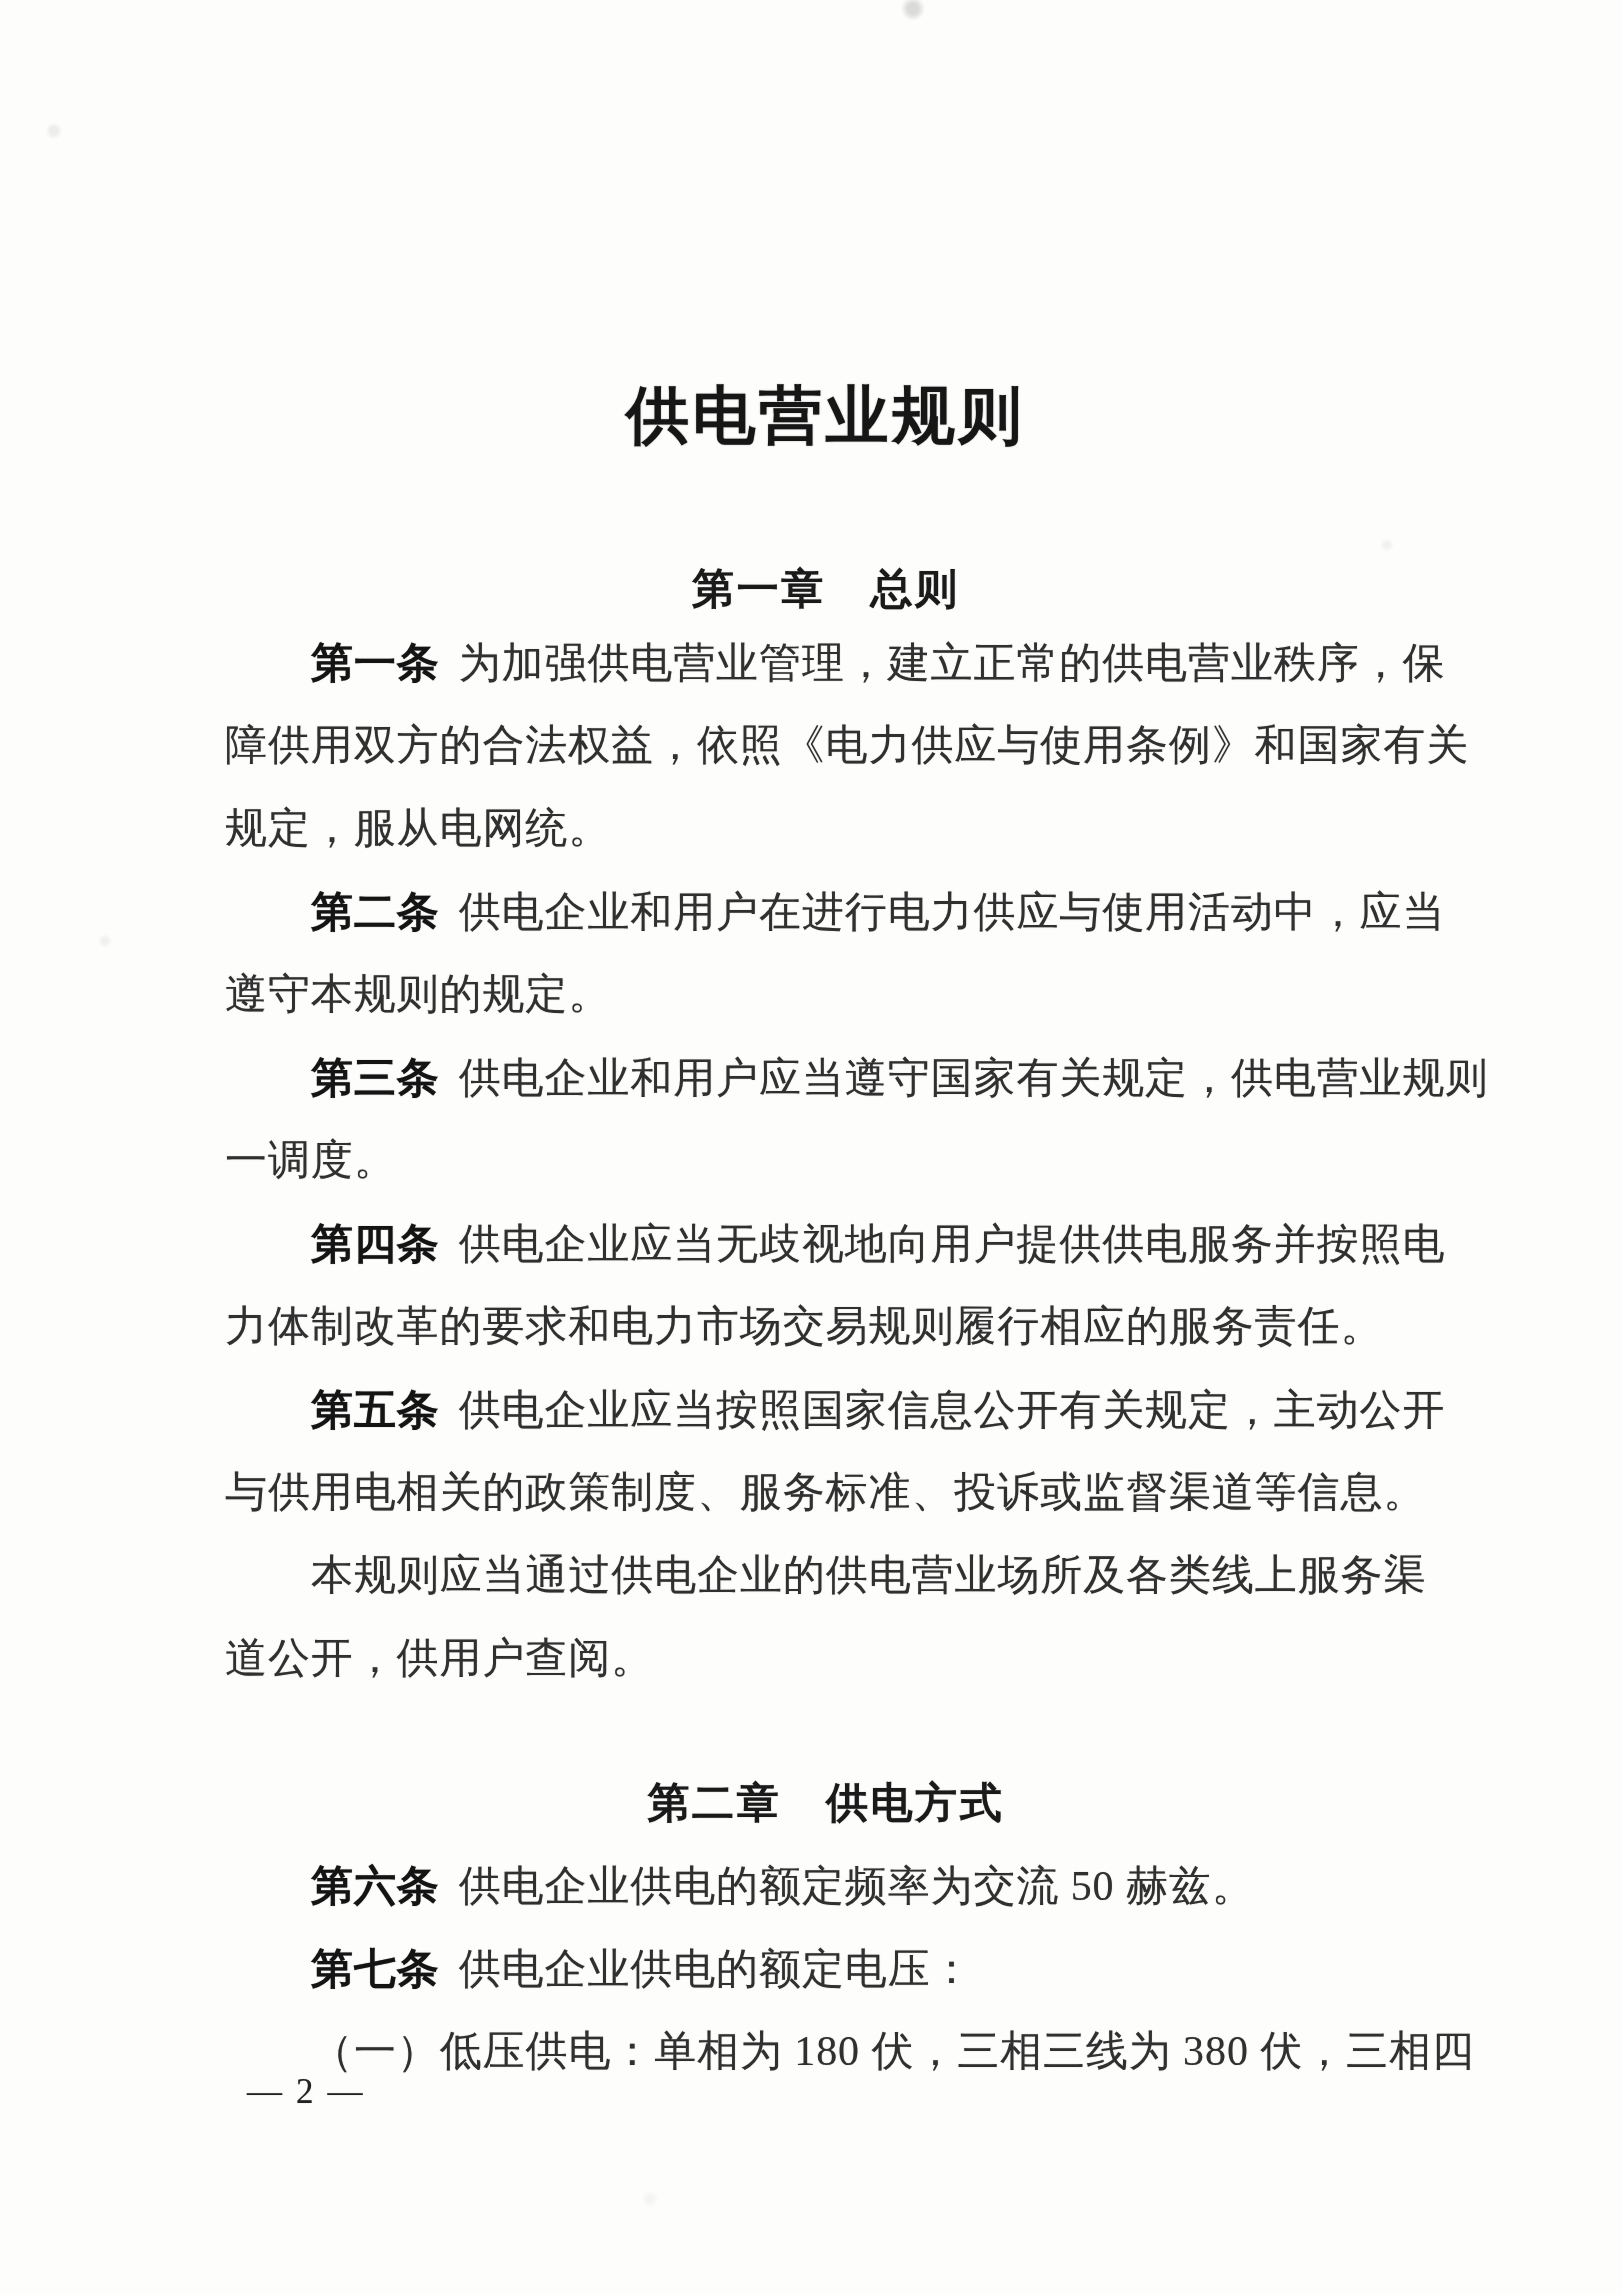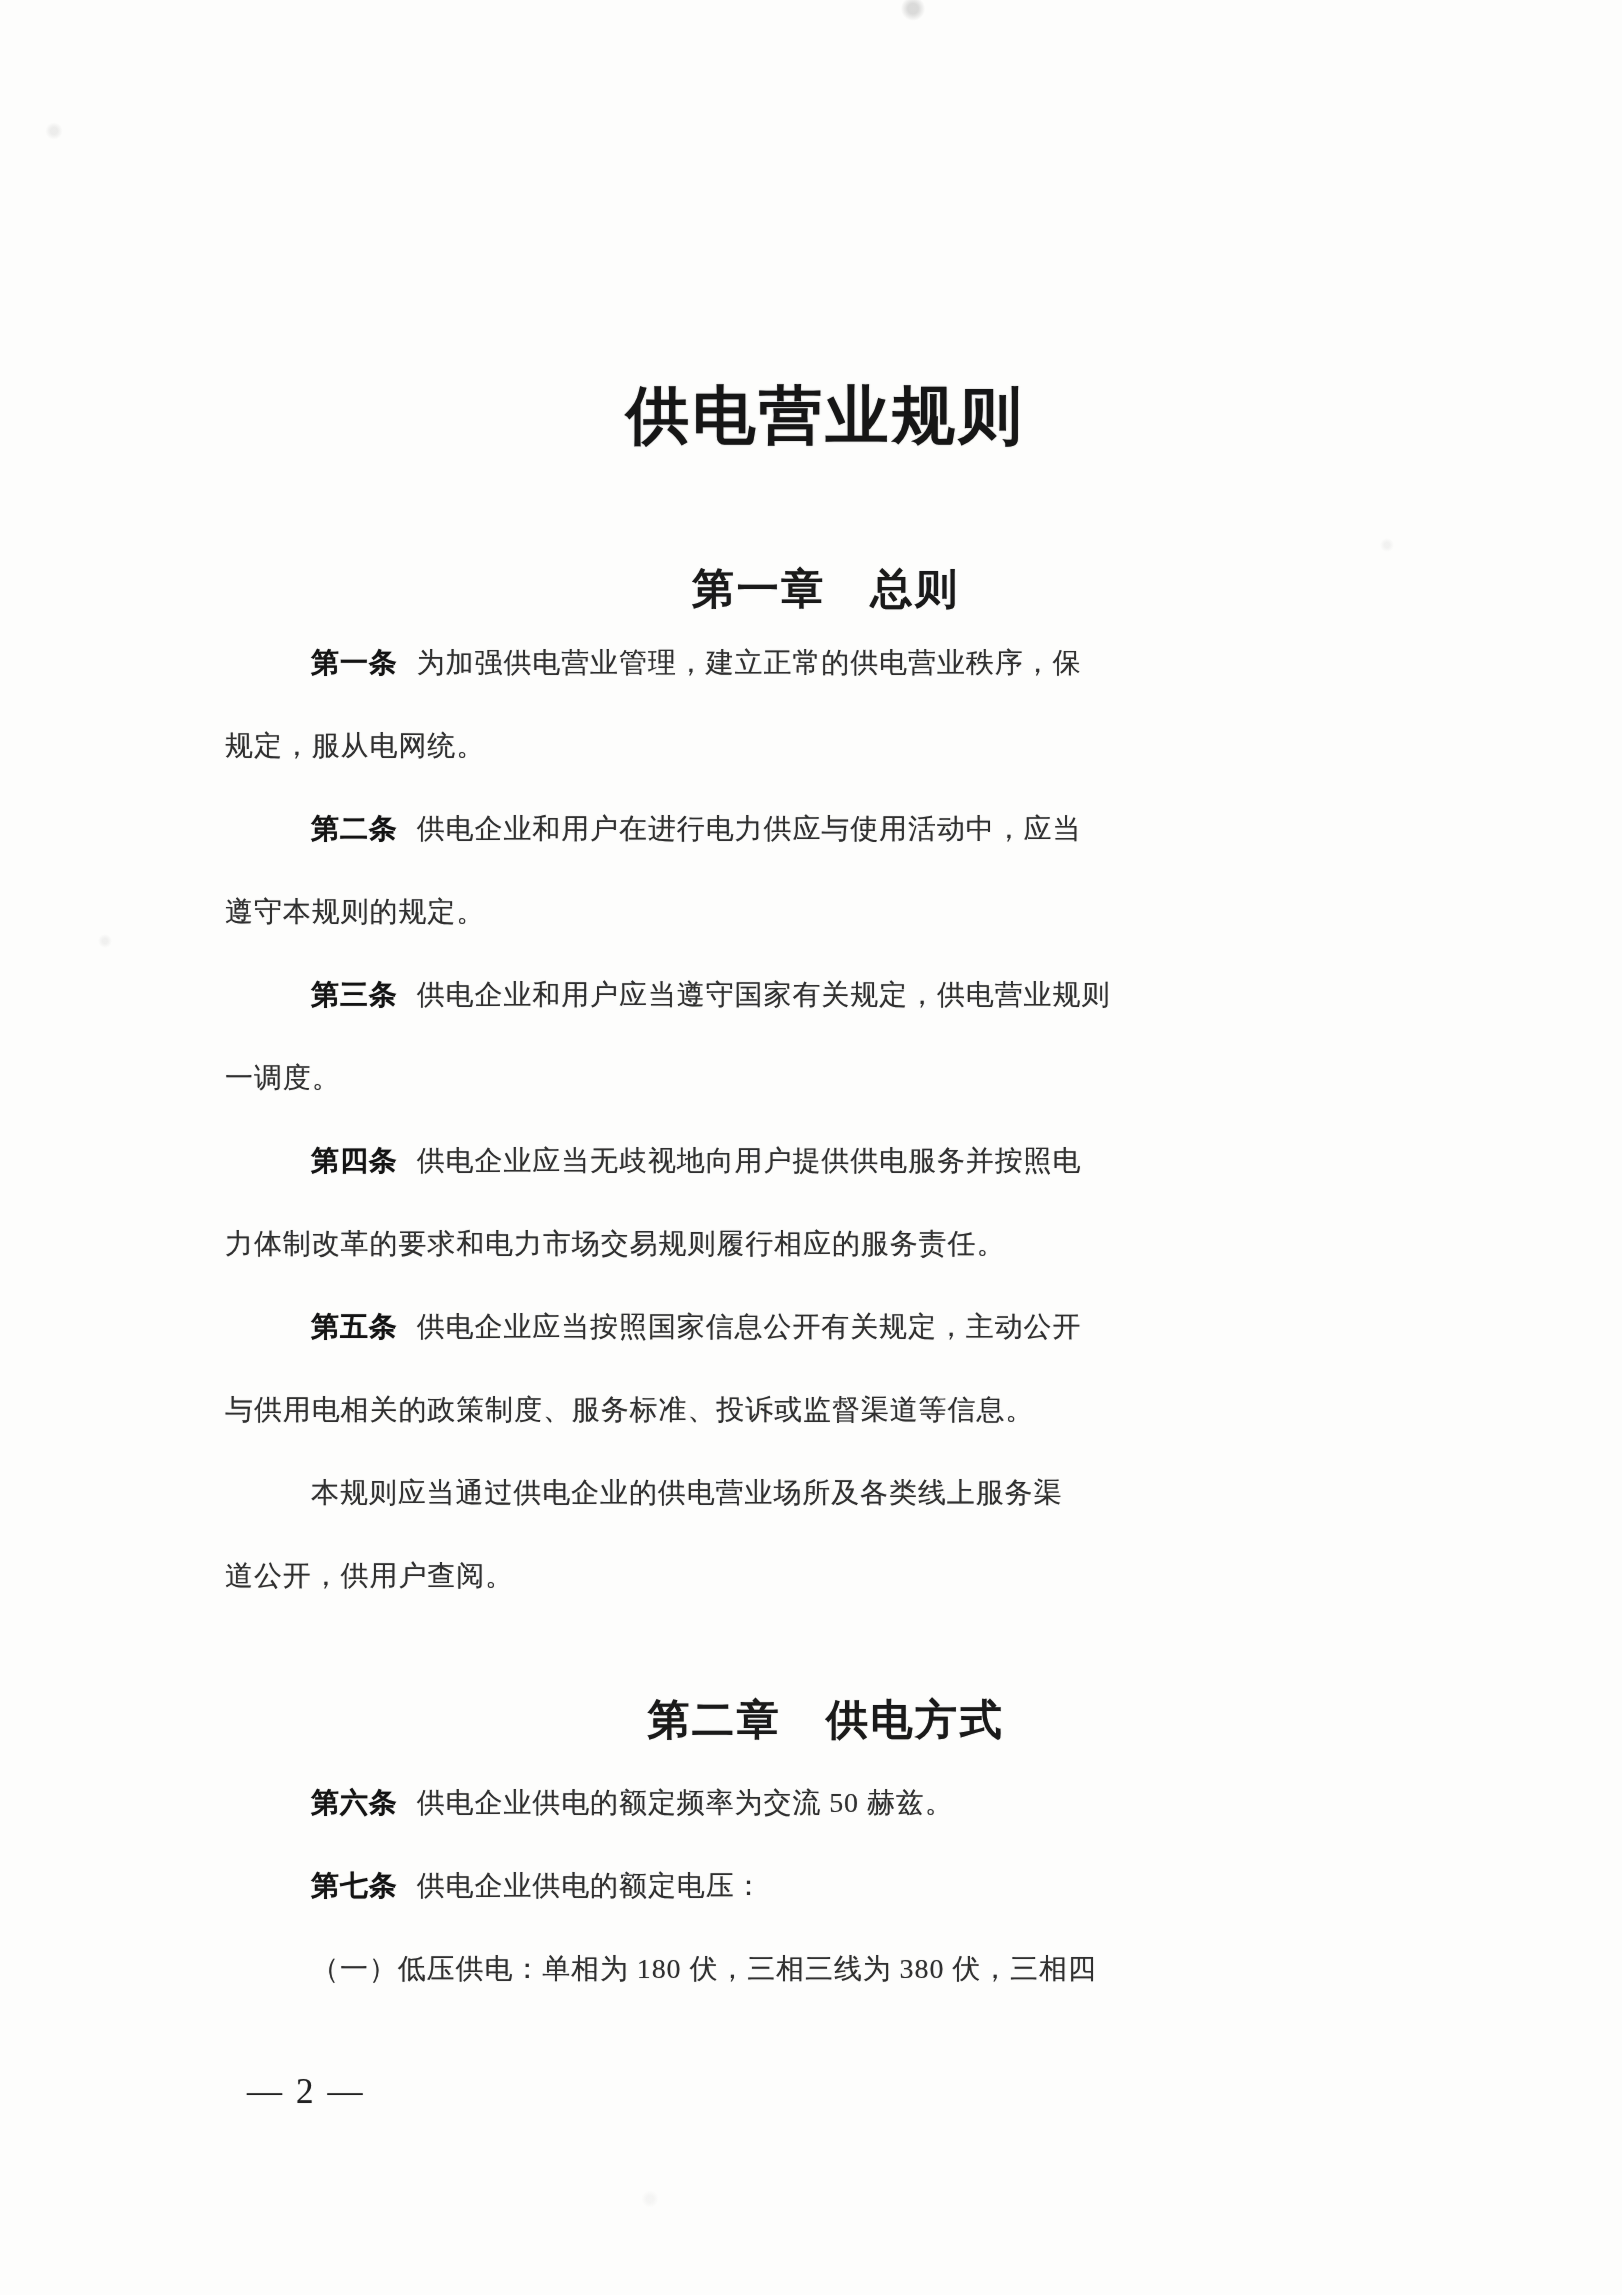--- a/index.html
+++ b/index.html
@@ -28,21 +28,21 @@
   .chapter-heading{
     margin:0;text-align:center;transform:translateX(-23.6px);
     font-family:"Liberation Sans","DejaVu Sans",sans-serif;
     font-size:42px;line-height:61px;font-weight:700;letter-spacing:2.6px;
     color:#1a1a1a;text-shadow:0 0 1px rgba(30,30,30,.5);
   }
   .para-lines{margin-top:1.7px;}
   .chapter + .chapter{margin-top:72px;}
   .chapter + .chapter .para-lines{margin-top:11.3px;}
   .line{
-    font-size:28px;line-height:83px;height:83px;white-space:nowrap;
+    font-size:42px;line-height:83px;height:83px;white-space:nowrap;
     letter-spacing:0.9px;color:#303030;
     text-shadow:0 0 1px rgba(50,50,50,.45);
   }
   .line.indent{text-indent:86px;}
   .lead{
     font-family:"Liberation Sans","DejaVu Sans",sans-serif;
     font-weight:700;color:#141414;margin-right:19px;
     text-shadow:0 0 1px rgba(20,20,20,.55);
   }
   .page-number{
@@ -54,20 +54,21 @@
 </head>
 <body>
 
 <div class="page">
   <h1 class="doc-title">供电营业规则</h1>
   <main class="doc-body" id="doc-body">
       <section class="chapter">
         <h2 class="chapter-heading">第一章　总则</h2>
         <div class="para-lines">
           <div class="line indent"><b class="lead">第一条</b><span>为加强供电营业管理，建立正常的供电营业秩序，保</span></div>
+          <div class="line"><span>障供用双方的合法权益，依照《电力供应与使用条例》和国家有关</span></div>
           <div class="line"><span>规定，服从电网统。</span></div>
           <div class="line indent"><b class="lead">第二条</b><span>供电企业和用户在进行电力供应与使用活动中，应当</span></div>
           <div class="line"><span>遵守本规则的规定。</span></div>
           <div class="line indent"><b class="lead">第三条</b><span>供电企业和用户应当遵守国家有关规定，供电营业规则</span></div>
           <div class="line"><span>一调度。</span></div>
           <div class="line indent"><b class="lead">第四条</b><span>供电企业应当无歧视地向用户提供供电服务并按照电</span></div>
           <div class="line"><span>力体制改革的要求和电力市场交易规则履行相应的服务责任。</span></div>
           <div class="line indent"><b class="lead">第五条</b><span>供电企业应当按照国家信息公开有关规定，主动公开</span></div>
           <div class="line"><span>与供用电相关的政策制度、服务标准、投诉或监督渠道等信息。</span></div>
           <div class="line indent"><span>本规则应当通过供电企业的供电营业场所及各类线上服务渠</span></div>

